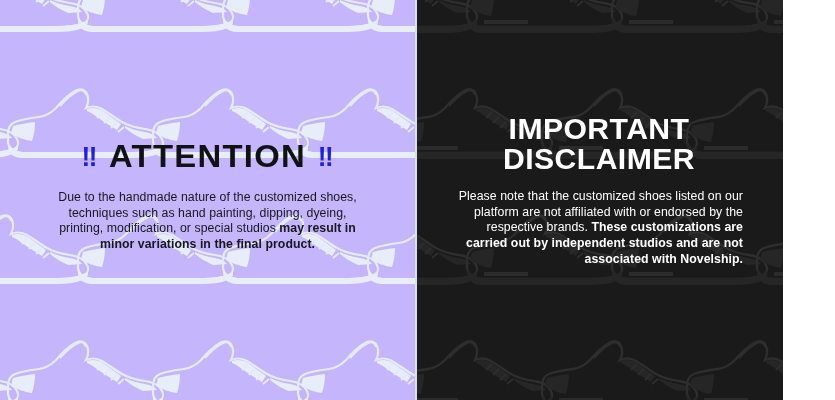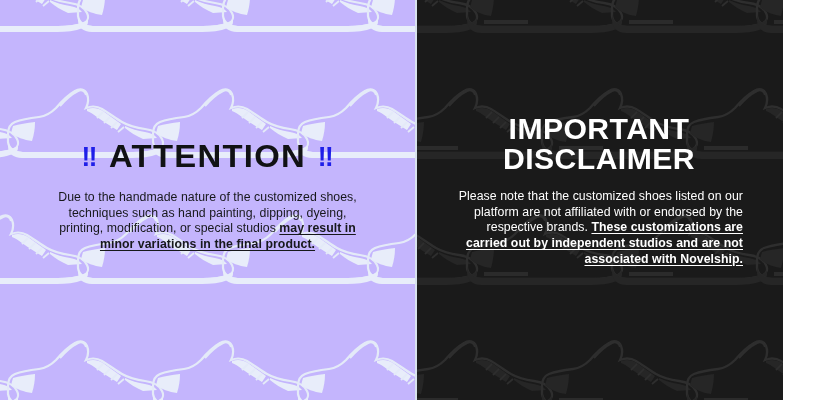--- a/index.html
+++ b/index.html
@@ -105,21 +105,20 @@
     font-size: 12.3px;
     line-height: 15.8px;
     margin: 0;
     letter-spacing: 0.05px;
   }
   .body-left  { color: #17181b; max-width: 310px; margin: 0 auto; }
   .body-right { color: #ffffff; max-width: 318px; margin: 13px auto; text-align: right; }
 
   .emph {
     font-weight: 700;
-    text-decoration: underline;
     text-underline-offset: 2px;
   }
 </style>
 </head>
 <body>
 
 <div class="banner">
 
   <section class="panel panel-left">
 

